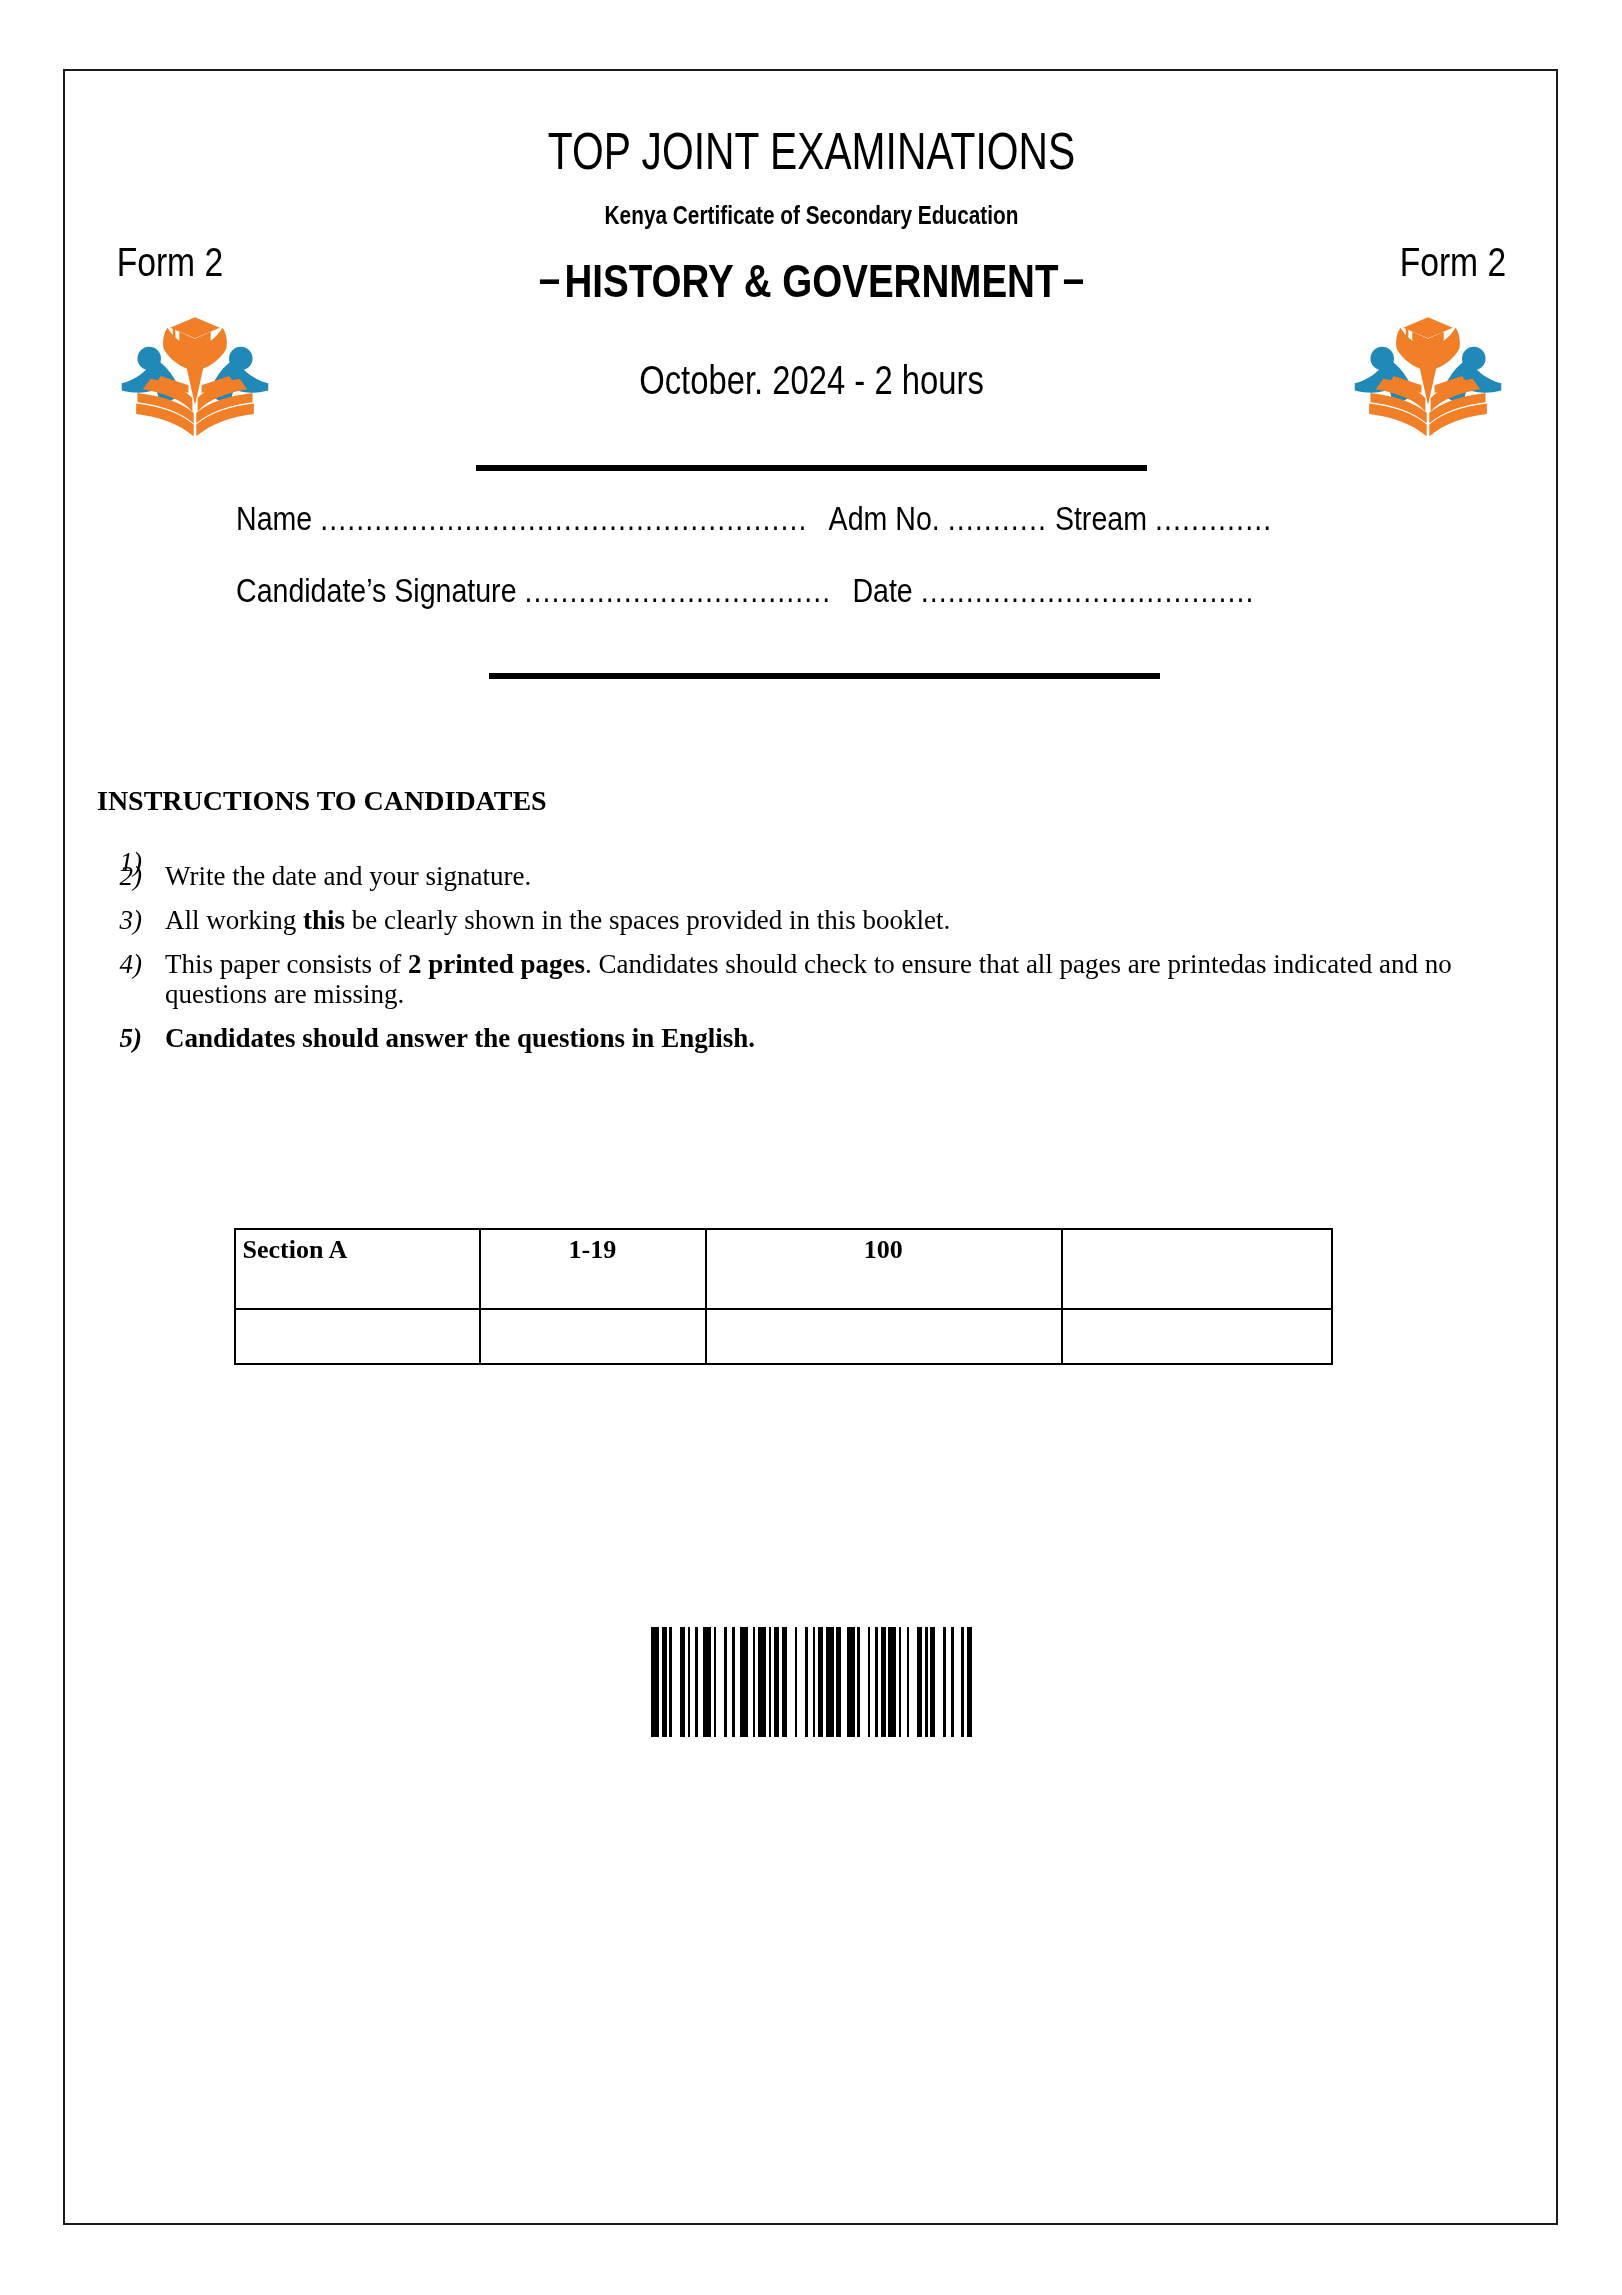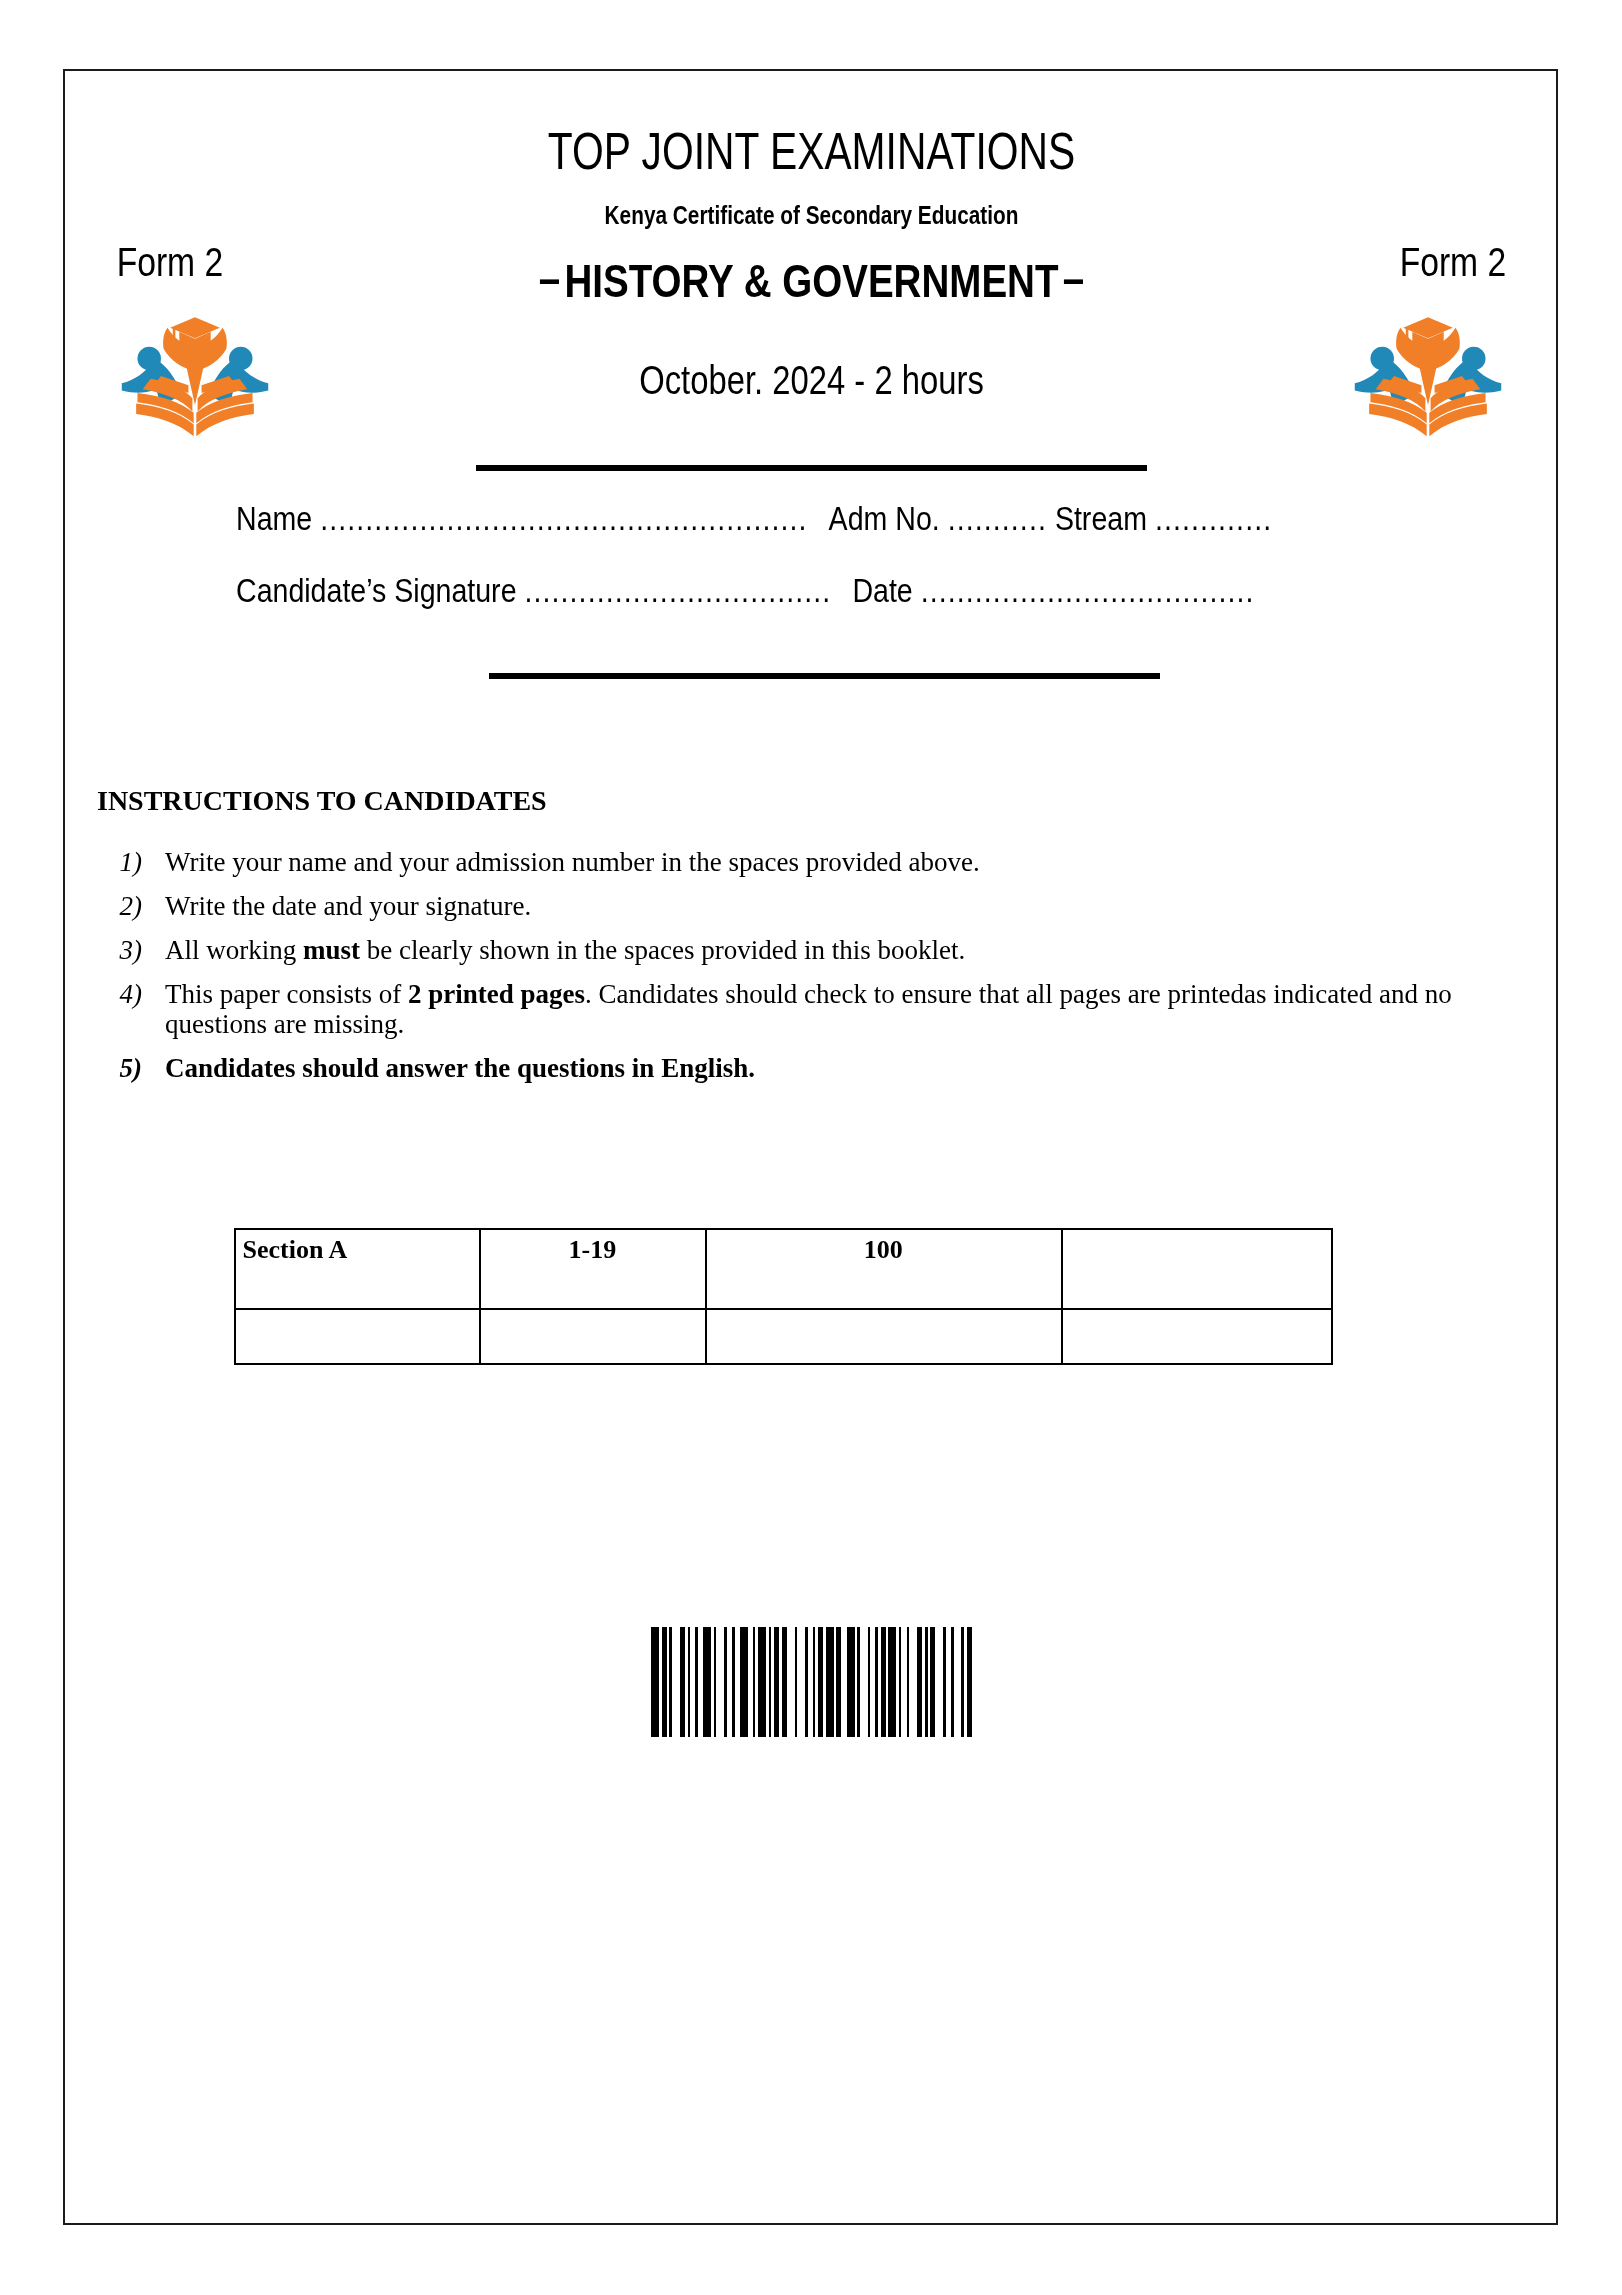--- a/index.html
+++ b/index.html
@@ -313,23 +313,23 @@
   <div id="rule-top" class="thick-rule"></div>
 
   <div id="field-row-1" class="field-row"><span>Name</span> <span class="dots">......................................................</span><span class="gap"></span><span>Adm No.</span> <span class="dots">...........</span> <span>Stream</span> <span class="dots">.............</span></div>
 
   <div id="field-row-2" class="field-row"><span>Candidate’s Signature</span> <span class="dots">..................................</span><span class="gap"></span><span>Date</span> <span class="dots">.....................................</span></div>
 
   <div id="rule-bottom" class="thick-rule"></div>
 
   <div id="instructions-heading">INSTRUCTIONS TO CANDIDATES</div>
   <ol id="instructions-list">
-      <li><span class="num">1)</span><span>Write your name and your admission number in the spaces provided above.</span></li>
+      <li><span class="num">1)</span></li>
       <li><span class="num">2)</span><span>Write the date and your signature.</span></li>
-      <li><span class="num">3)</span><span>All working </span><b>must</b><span> be clearly shown in the spaces provided in this booklet.</span></li>
+      <li><span class="num">3)</span><span>All working </span><b>this</b><span> be clearly shown in the spaces provided in this booklet.</span></li>
       <li><span class="num">4)</span><span>This paper consists of </span><b>2 printed pages</b><span>. Candidates should check to ensure that all pages are printedas indicated and no questions are missing.</span></li>
       <li class="bold-all"><span class="num">5)</span><b>Candidates should answer the questions in English</b><span>.</span></li>
     </ol>
 
 
   <table id="examiners-table">
     <tbody>
       <tr class="r-data">
         <td class="c-section  lefttext">Section A</td>
         <td class="c-question">1-19</td>

